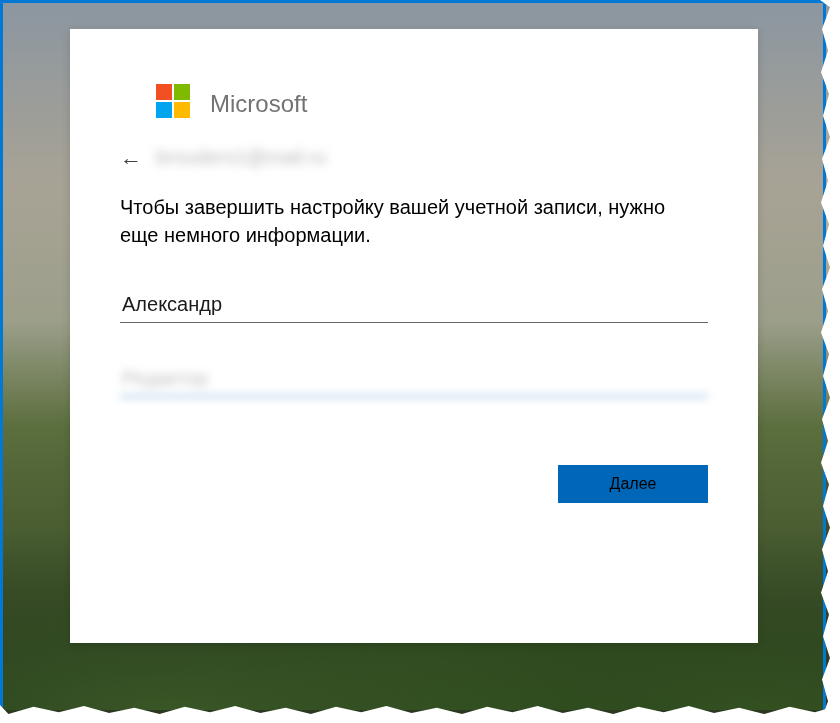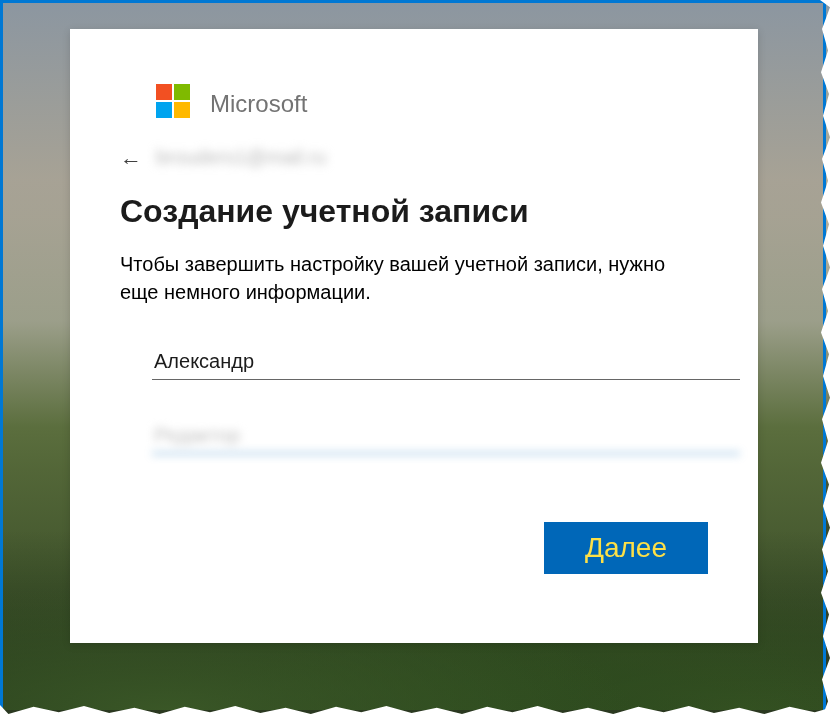--- a/index.html
+++ b/index.html
@@ -157,39 +157,38 @@
       width: 100%;
       border: none;
       border-bottom: 1px solid #666;
       font-size: 20px;
       padding: 6px 2px;
       outline: none;
       color: #1b1b1b;
       font-family: inherit;
       background: transparent;
       margin-bottom: 38px;
-      margin-left: 32px;
     }
     .input-field.focused {
       border-bottom: 1px solid #0067b8;
     }
     .input-field.blurred-value {
       color: #c0c0c0;
       filter: blur(4px);
     }
     .button-row {
       display: flex;
       justify-content: flex-end;
       margin-top: 30px;
     }
     .next-btn {
       background: #0067b8;
-      color: #fde047;
+      color: #000000;
       border: none;
-      font-size: 28px;
+      font-size: 16px;
       padding: 10px 41px;
       cursor: pointer;
       font-family: inherit;
       min-width: 150px;
     }
   </style>
 </head>
 <body>
 
 <div class="outer-frame"></div>
@@ -206,21 +205,20 @@
       <div class="ms-sq-4"></div>
     </div>
     <div class="ms-logo-text">Microsoft</div>
   </div>
 
   <div class="back-row">
     <span class="back-arrow">←</span>
     <span class="blurred-email">brouders1@mail.ru</span>
   </div>
 
-  <h1 class="heading">Создание учетной записи</h1>
 
   <p class="description">Чтобы завершить настройку вашей учетной записи, нужно еще немного информации.</p>
 
   <input type="text" class="input-field" value="Александр" style="">
 
   <input type="text" class="input-field focused blurred-value" value="Редактор" style="">
 
   <div class="button-row">
     <button class="next-btn">Далее</button>
   </div>

